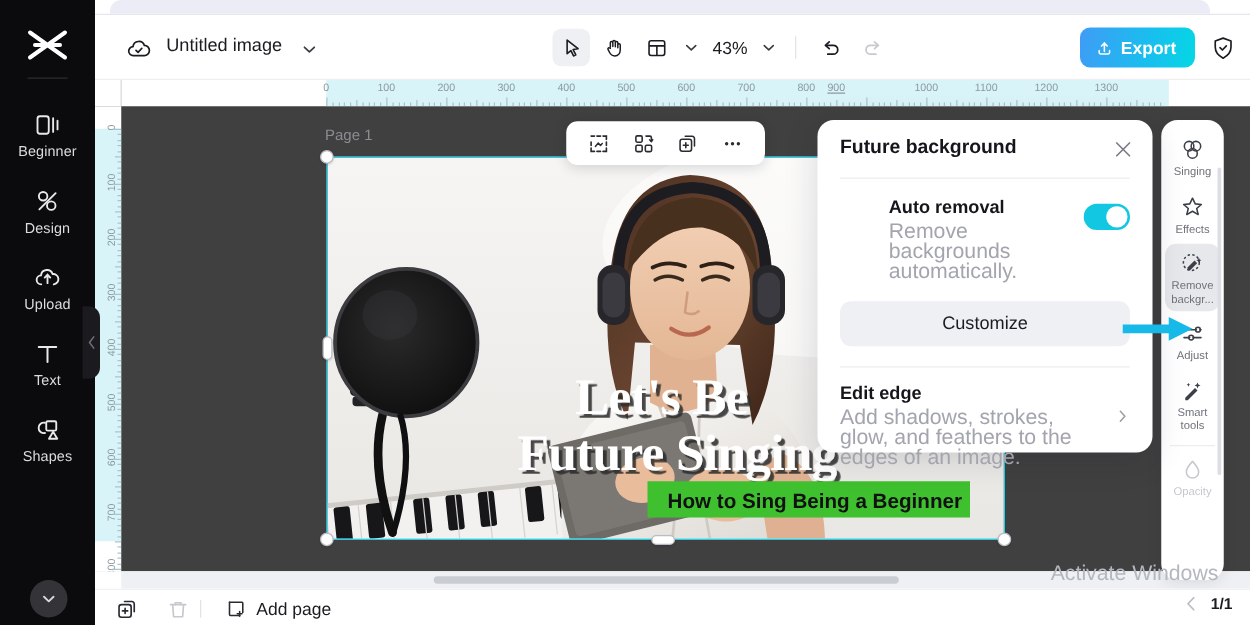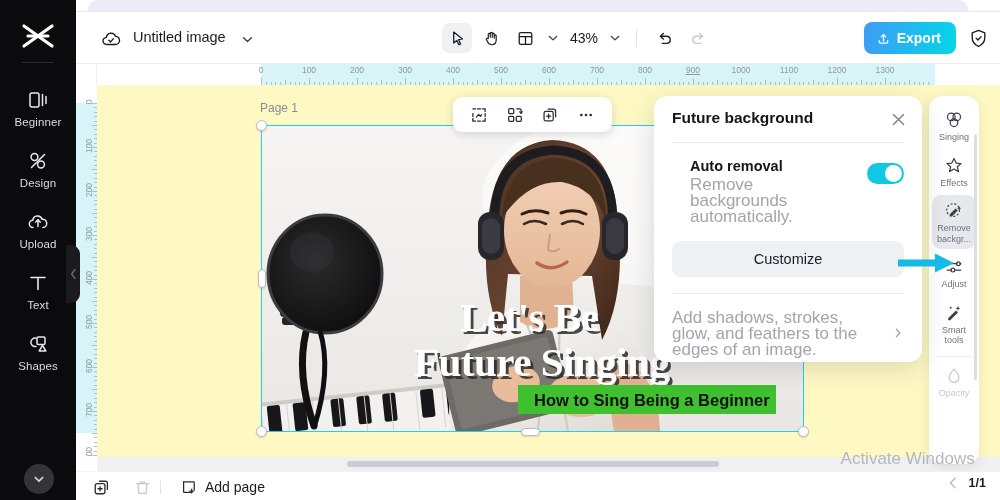--- a/index.html
+++ b/index.html
@@ -94,21 +94,21 @@
     height:32px; padding:0 15px 0 12px; border-radius:8px; border:none;
     background:linear-gradient(100deg,#3f9cf6 0%,#17c0ee 62%,#05d7e4 100%);
     color:#fff; font-size:14px; font-weight:700; font-family:"Liberation Sans",sans-serif;
     display:flex; align-items:center; gap:6px; cursor:pointer;
   }
   .shield-btn { width:28px; height:28px; display:flex; align-items:center; justify-content:center; cursor:pointer; }
 
   
   .workspace {
     position:absolute; left:76px; top:64px; width:924px; height:393px;
-    background:#fef9c3; overflow:hidden;
+    background:#404040; overflow:hidden;
   }
   .ruler-corner {
     position:absolute; left:76px; top:64px; width:21px; height:21px;
     background:#fff; z-index:22; border-right:1px solid #eceef1;
   }
   
   .hruler {
     position:absolute; left:97px; top:64px; width:903px; height:21px;
     background:#ffffff; z-index:21; overflow:hidden;
   }
@@ -178,21 +178,21 @@
     z-index:28;
   }
   .rb-head { position:relative; height:46px; }
   .rb-title {
     position:absolute; left:18px; top:13px; font-size:15.5px; font-weight:700; color:#15151c;
   }
   .rb-close { position:absolute; right:14px; top:13px; width:20px; height:20px; cursor:pointer;
               display:flex; align-items:center; justify-content:center;}
   .rb-hr { height:1px; background:#ededf1; margin:0 18px; }
 
-  .rb-sec1 { position:relative; padding:15px 18px 0 36px; }
+  .rb-sec1 { position:relative; padding:15px 18px 0 36px;margin-left:21px; }
   .rb-l1 { font-size:14.5px; font-weight:700; color:#15151c; }
   .rb-l2 { font-size:17px; color:#a2a5ad; line-height:16px; margin-top:3px; max-width:160px; }
   .toggle {
     position:absolute; right:18px; top:20px; width:37px; height:21px; border-radius:11px;
     background:#12c7e2; cursor:pointer;
   }
   .toggle-knob {
     position:absolute; right:2px; top:2px; width:17px; height:17px; border-radius:50%; background:#fff;
   }
   .customize-btn {
@@ -701,21 +701,21 @@
       <div class="htick" style="left: 548px; height: 7px;"></div>
       <div class="htick" style="left: 552.8px; height: 3px;"></div>
       <div class="htick" style="left: 557.6px; height: 3px;"></div>
       <div class="htick" style="left: 562.4px; height: 3px;"></div>
       <div class="htick" style="left: 567.2px; height: 3px;"></div>
       <div class="htick" style="left: 572px; height: 5px;"></div>
       <div class="htick" style="left: 576.8px; height: 3px;"></div>
       <div class="htick" style="left: 581.6px; height: 3px;"></div>
       <div class="htick" style="left: 586.4px; height: 3px;"></div>
       <div class="htick" style="left: 591.2px; height: 3px;"></div>
-      <div class="hlabel" style="left: 596px; text-decoration: underline;">900</div>
+      <div class="hlabel" style="left: 572px; text-decoration: underline;">900</div>
       <div class="htick" style="left: 596px; height: 7px;"></div>
       <div class="htick" style="left: 600.8px; height: 3px;"></div>
       <div class="htick" style="left: 605.6px; height: 3px;"></div>
       <div class="htick" style="left: 610.4px; height: 3px;"></div>
       <div class="htick" style="left: 615.2px; height: 3px;"></div>
       <div class="htick" style="left: 620px; height: 5px;"></div>
       <div class="htick" style="left: 624.8px; height: 3px;"></div>
       <div class="htick" style="left: 629.6px; height: 3px;"></div>
       <div class="htick" style="left: 634.4px; height: 3px;"></div>
       <div class="htick" style="left: 639.2px; height: 3px;"></div>
@@ -875,20 +875,21 @@
       <div class="toggle">
         <div class="toggle-knob"></div>
       </div>
     </div>
 
     <button class="customize-btn">Customize</button>
 
     <div class="rb-hr2"></div>
 
     <div class="rb-sec2">
+      <div class="rb-l1">Edit edge</div>
       <div class="rb-l2" style="max-width:205px;">Add shadows, strokes, glow, and feathers to the edges of an image.</div>
       <div class="rb-chev">
         <svg width="12" height="12" viewBox="0 0 14 14" fill="none">
           <path d="M5 2.4L9.2 7 5 11.6" stroke="#9a9da5" stroke-width="1.4" stroke-linecap="round" stroke-linejoin="round"></path>
         </svg>
       </div>
     </div>
   </div>
 
   <div class="anno-arrow">

